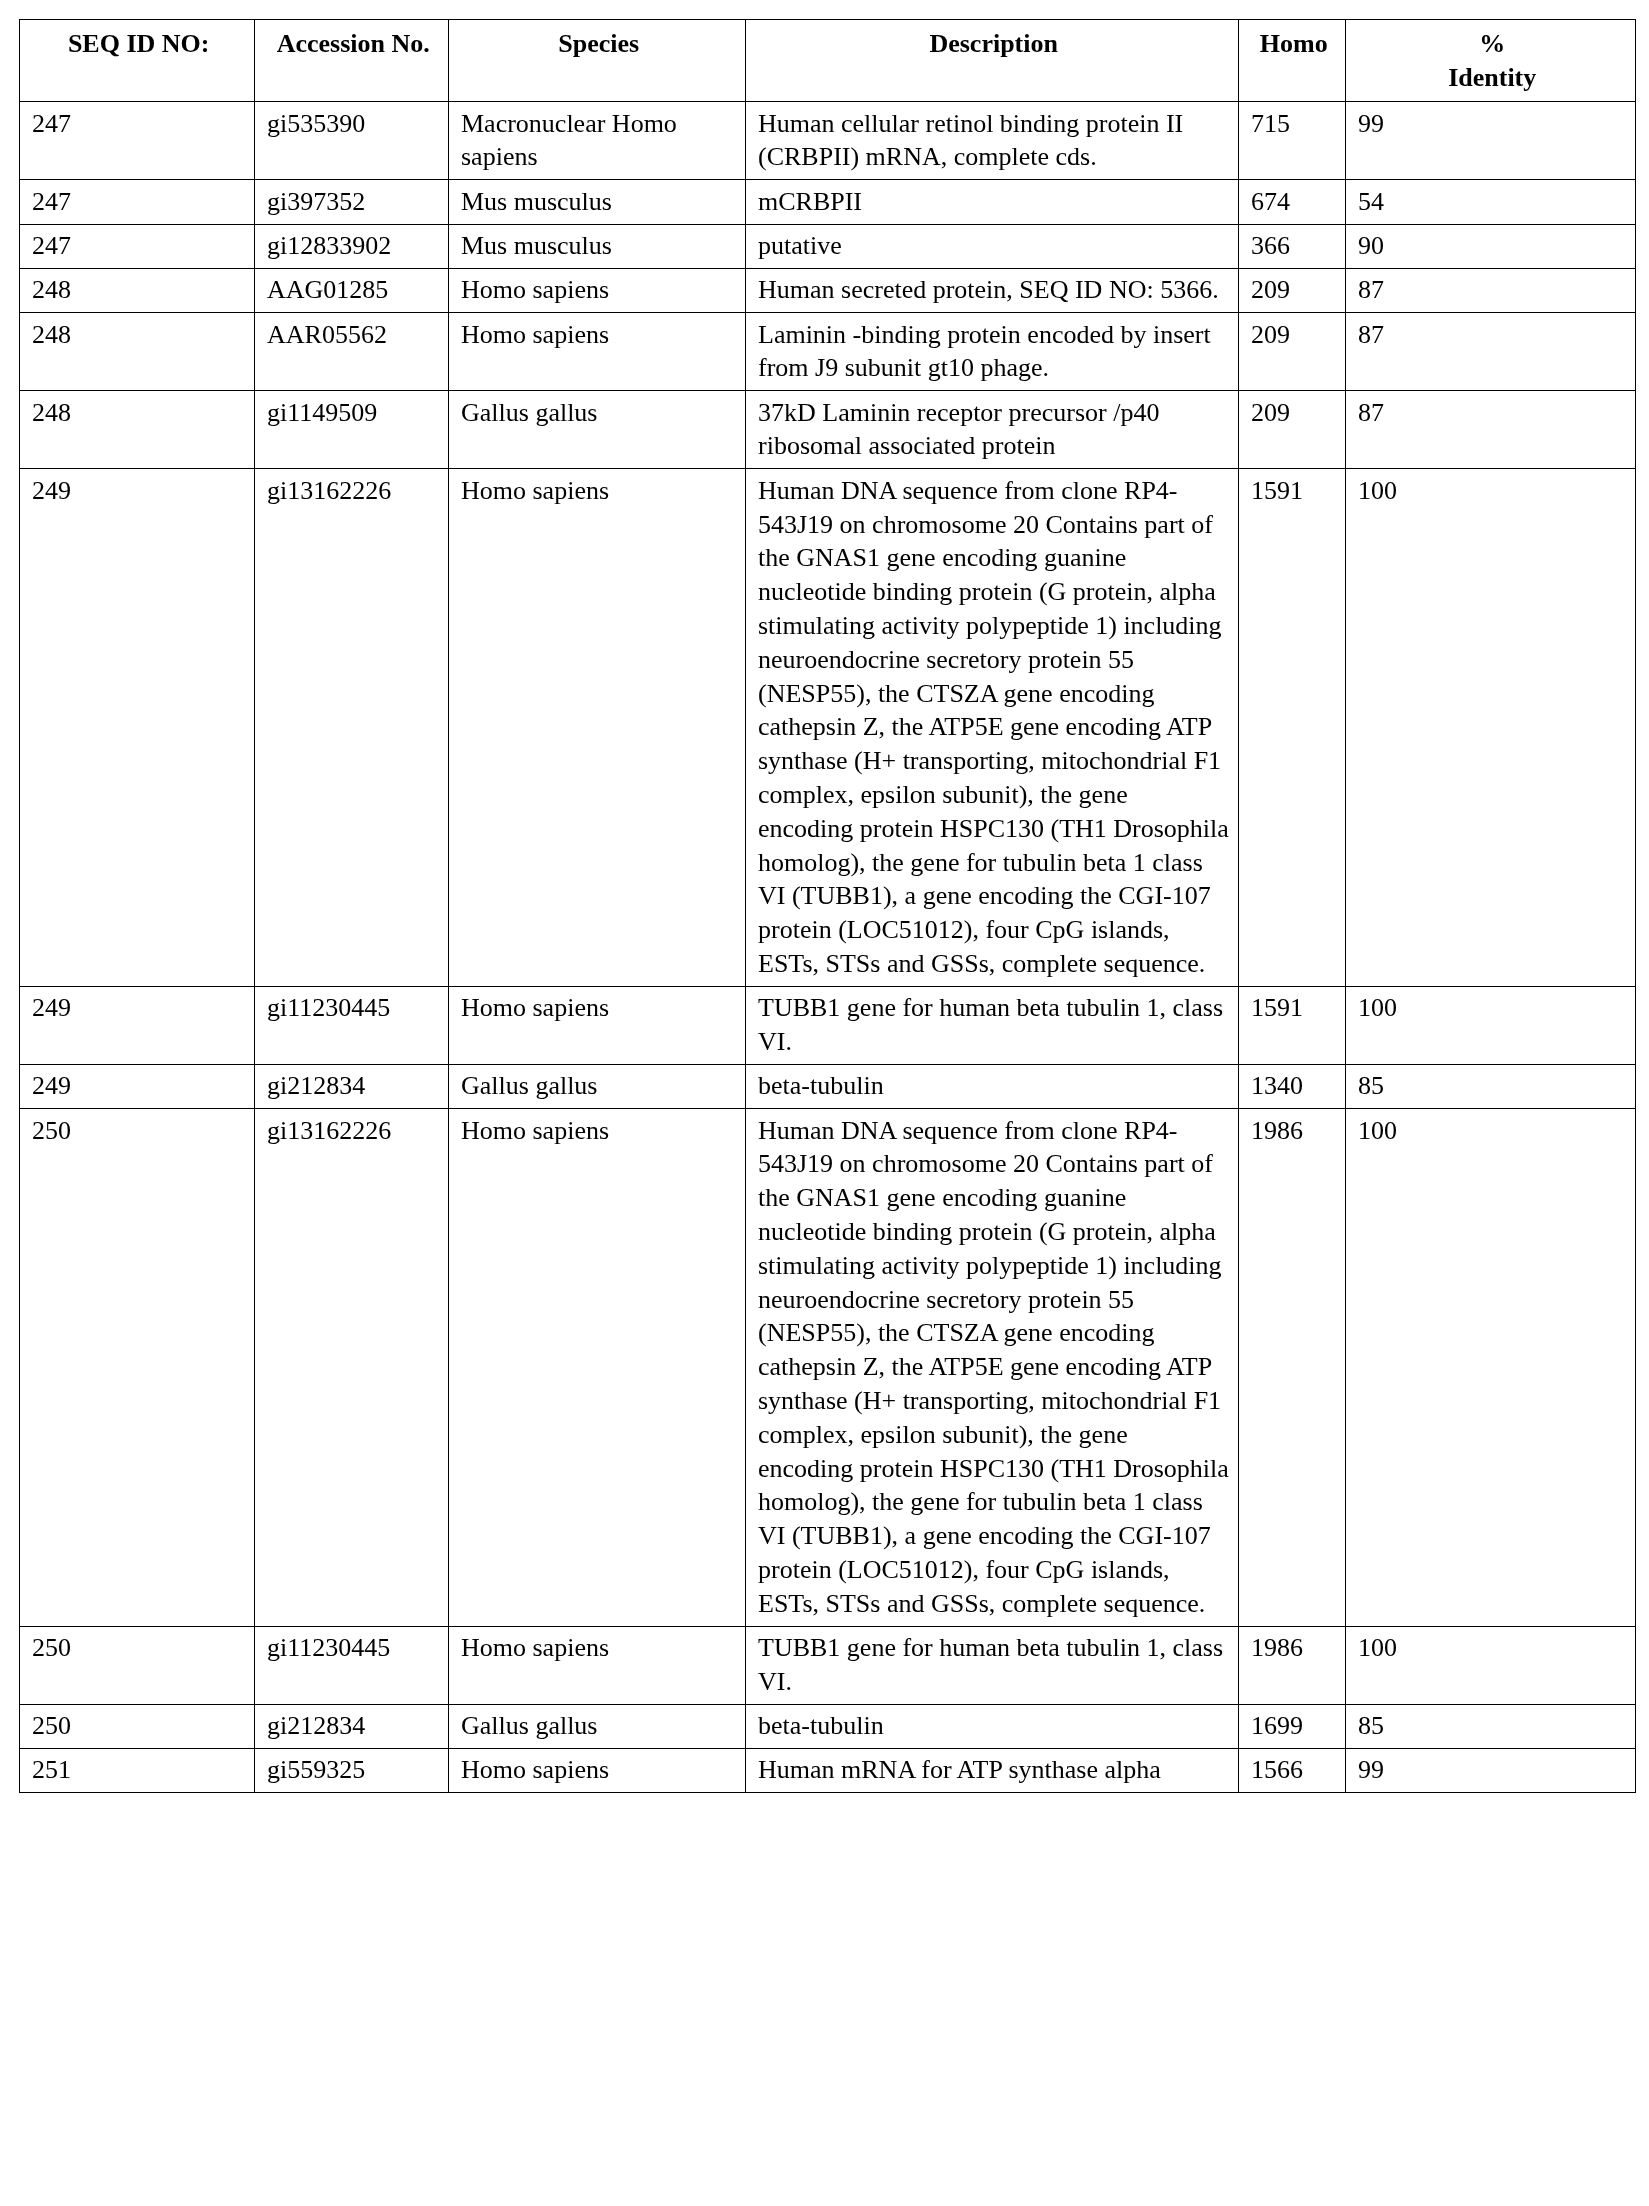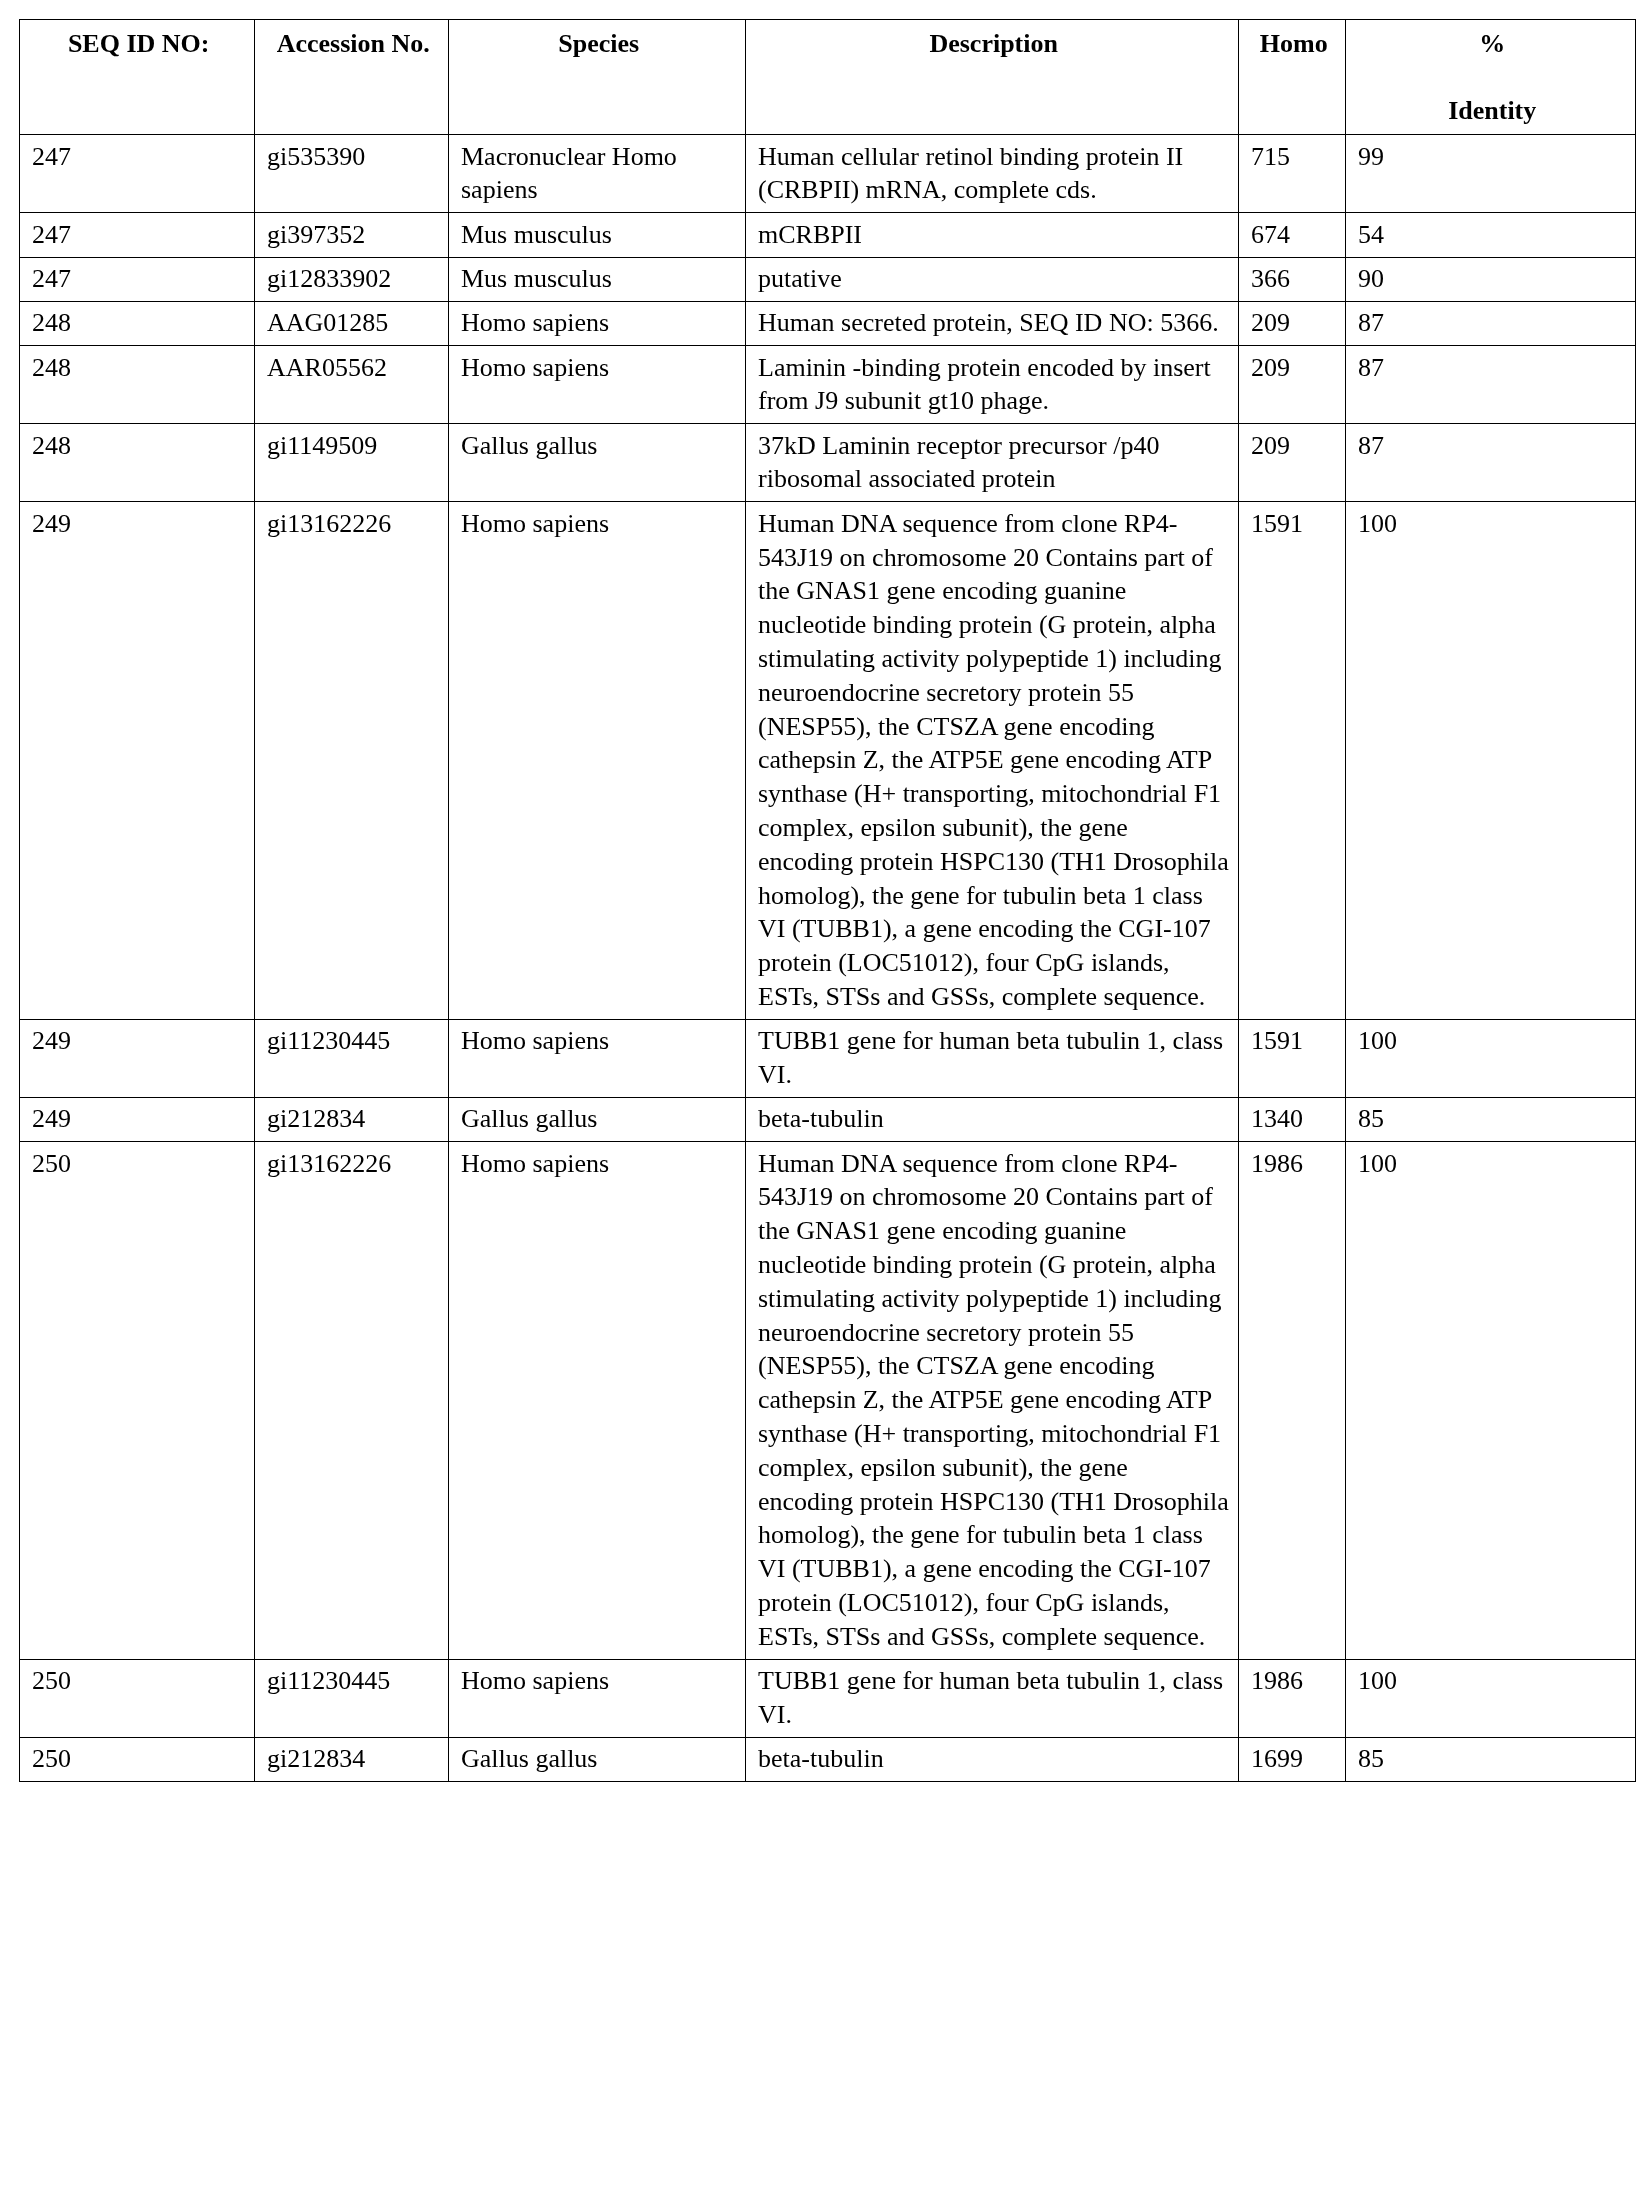--- a/index.html
+++ b/index.html
@@ -49,21 +49,21 @@
   col.c-acc      { width: 194px; }
   col.c-species  { width: 297px; }
   col.c-desc     { width: 493px; }
   col.c-score    { width: 107px; }
   col.c-ident    { width: 290px; }
 
   td.seq, td.acc, td.species, td.desc, td.score, td.ident {
     text-align: left;
   }
   th.hdr-ident .pct { display: block; }
-  th.hdr-ident .word { display: block; margin-top: 33px; }
+  th.hdr-ident .word { display: block; }
   td.desc { white-space: normal; }
 </style>
 </head>
 <body>
 
 <div class="page">
   <table class="seq-table">
     <colgroup>
       <col class="c-seq">
       <col class="c-acc">
@@ -175,16 +175,24 @@
           <td class="ident">100</td>
         </tr>
         <tr>
           <td class="seq">250</td>
           <td class="acc">gi212834</td>
           <td class="species">Gallus gallus</td>
           <td class="desc">beta-tubulin</td>
           <td class="score">1699</td>
           <td class="ident">85</td>
         </tr>
+        <tr>
+          <td class="seq">251</td>
+          <td class="acc">gi559325</td>
+          <td class="species">Homo sapiens</td>
+          <td class="desc">Human mRNA for ATP synthase alpha</td>
+          <td class="score">1566</td>
+          <td class="ident">99</td>
+        </tr>
       </tbody>
   </table>
 </div>
 
 
 </body></html>

